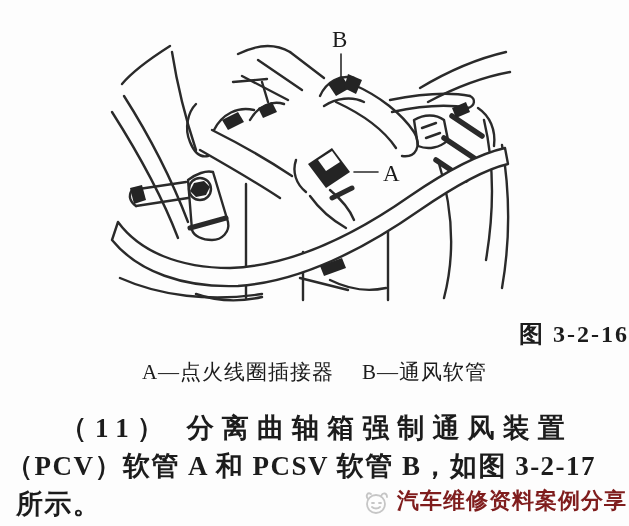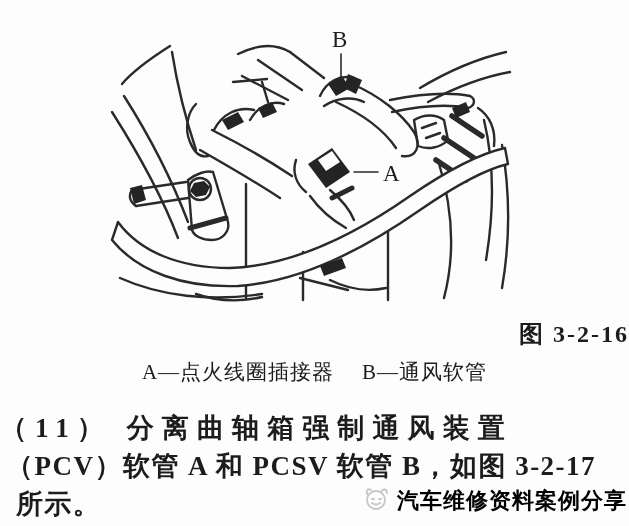--- a/index.html
+++ b/index.html
@@ -27,27 +27,27 @@
     line-height:26px;
     letter-spacing:1px;
   }
   .legend-gap{display:inline-block;width:28px;}
   .para{
     margin-top:24px;
     font-size:27px;font-weight:600;
     line-height:38px;
     white-space:nowrap;
   }
-  .line1{letter-spacing:0.30em;}
+  .line1{padding-left:60px;letter-spacing:0.30em;}
   .line2{padding-left:6px;letter-spacing:0.055em;}
   .line3{padding-left:16px;letter-spacing:0.05em;}
   .watermark{
     position:absolute;left:360px;top:486px;
-    display:flex;align-items:flex-start;gap:7px;
-    color:#000000;
+    display:flex;align-items:flex-end;gap:7px;
+    color:#7f1d1d;
     font-size:22px;font-weight:600;
     letter-spacing:1px;
     white-space:nowrap;
   }
   .watermark svg{display:block;}
 </style>
 </head>
 <body>
 
 <div class="page">

